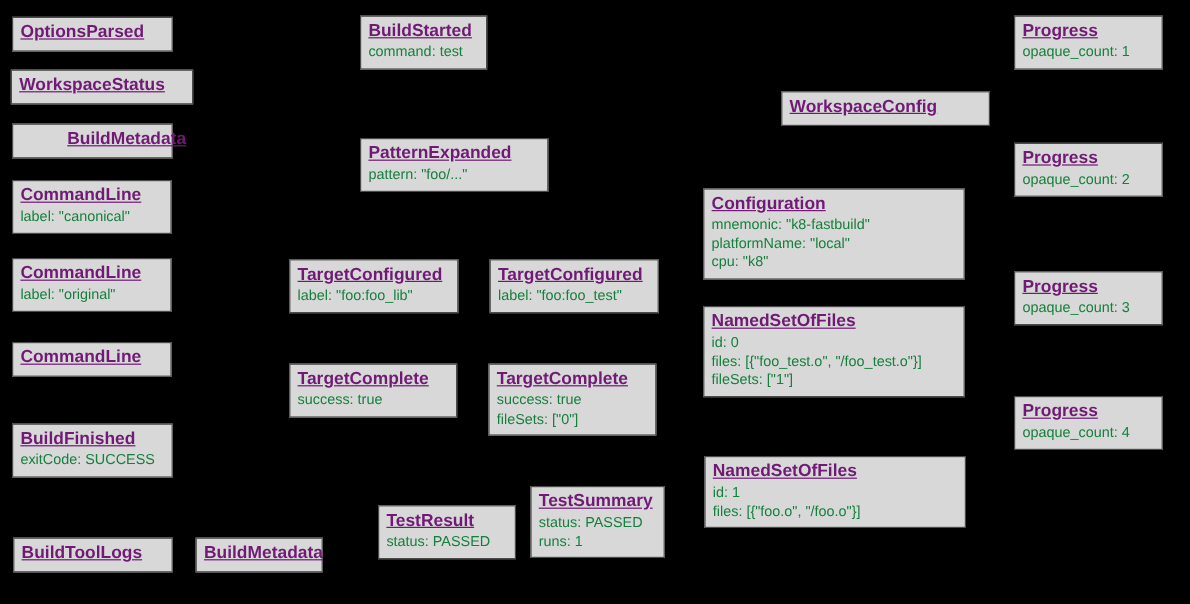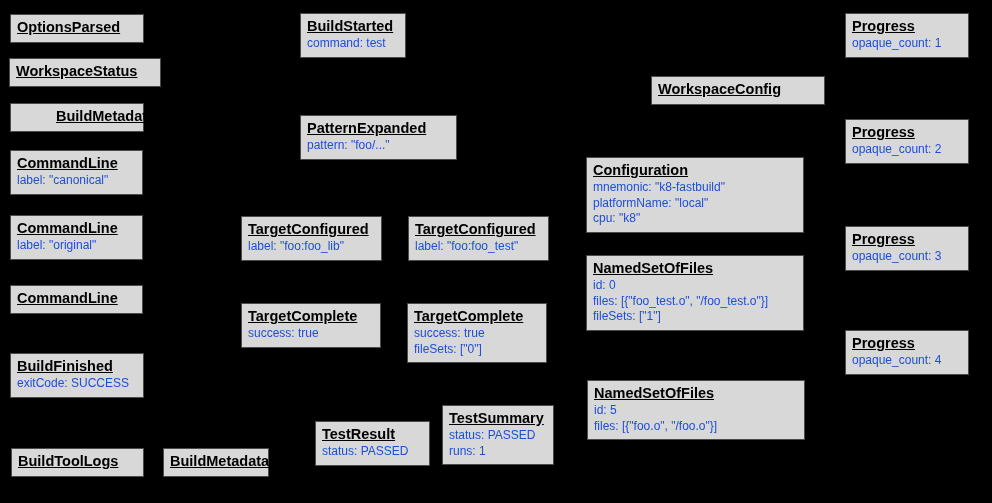--- a/index.html
+++ b/index.html
@@ -21,27 +21,27 @@
     border:1px solid #4b4b4b;
     color:#000000;
     padding:3px 6px 5px 6px;
   }
   .node .t {
     font-weight:bold;
     text-decoration:underline;
     font-size:14.5px;
     line-height:19px;
     white-space:nowrap;
-    color:#000000;
+    color:#701a75;
   }
   .node .f {
     font-size:12px;
     line-height:15.5px;
     white-space:nowrap;
-    color:#1d4ed8;
+    color:#15803d;
   }
 </style>
 </head>
 <body style="background: rgb(0, 0, 0);">
 
 <div id="canvas" style="background: rgb(0, 0, 0);">
 
   <div class="node" style="left: 10px; top: 14px; width: 134px; background: rgb(216, 216, 216); border-color: rgb(75, 75, 75); color: rgb(0, 0, 0);">
     <div class="t">OptionsParsed</div>
   </div>
@@ -136,21 +136,21 @@
 
   <div class="node" style="left: 586px; top: 255px; width: 218px; background: rgb(216, 216, 216); border-color: rgb(75, 75, 75); color: rgb(0, 0, 0);">
     <div class="t">NamedSetOfFiles</div>
     <div class="f">id: 0</div>
     <div class="f">files: [{"foo_test.o", "/foo_test.o"}]</div>
     <div class="f">fileSets: ["1"]</div>
   </div>
 
   <div class="node" style="left: 587px; top: 380px; width: 218px; background: rgb(216, 216, 216); border-color: rgb(75, 75, 75); color: rgb(0, 0, 0);">
     <div class="t">NamedSetOfFiles</div>
-    <div class="f">id: 5</div>
+    <div class="f">id: 1</div>
     <div class="f">files: [{"foo.o", "/foo.o"}]</div>
   </div>
 
   <div class="node" style="left: 845px; top: 13px; width: 124px; background: rgb(216, 216, 216); border-color: rgb(75, 75, 75); color: rgb(0, 0, 0);">
     <div class="t">Progress</div>
     <div class="f">opaque_count: 1</div>
   </div>
 
   <div class="node" style="left: 845px; top: 119px; width: 124px; background: rgb(216, 216, 216); border-color: rgb(75, 75, 75); color: rgb(0, 0, 0);">
     <div class="t">Progress</div>

